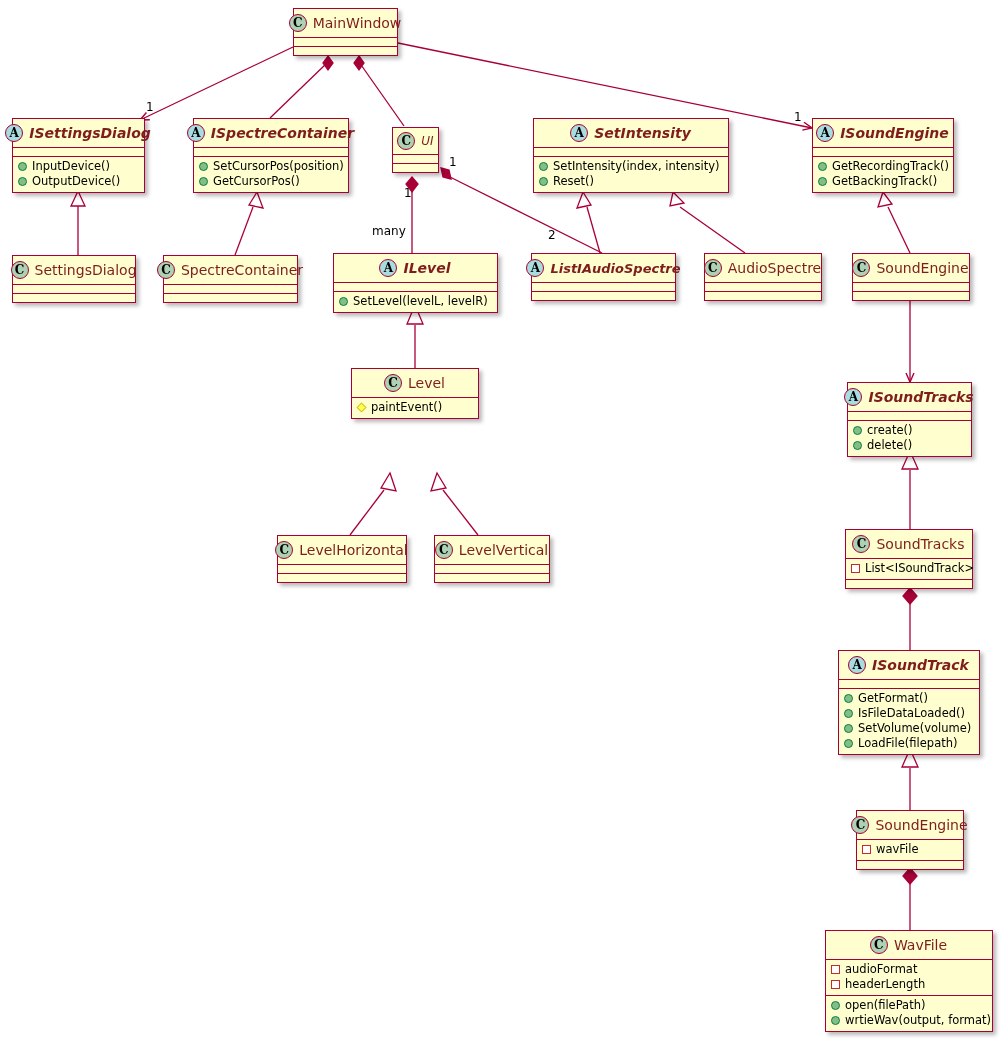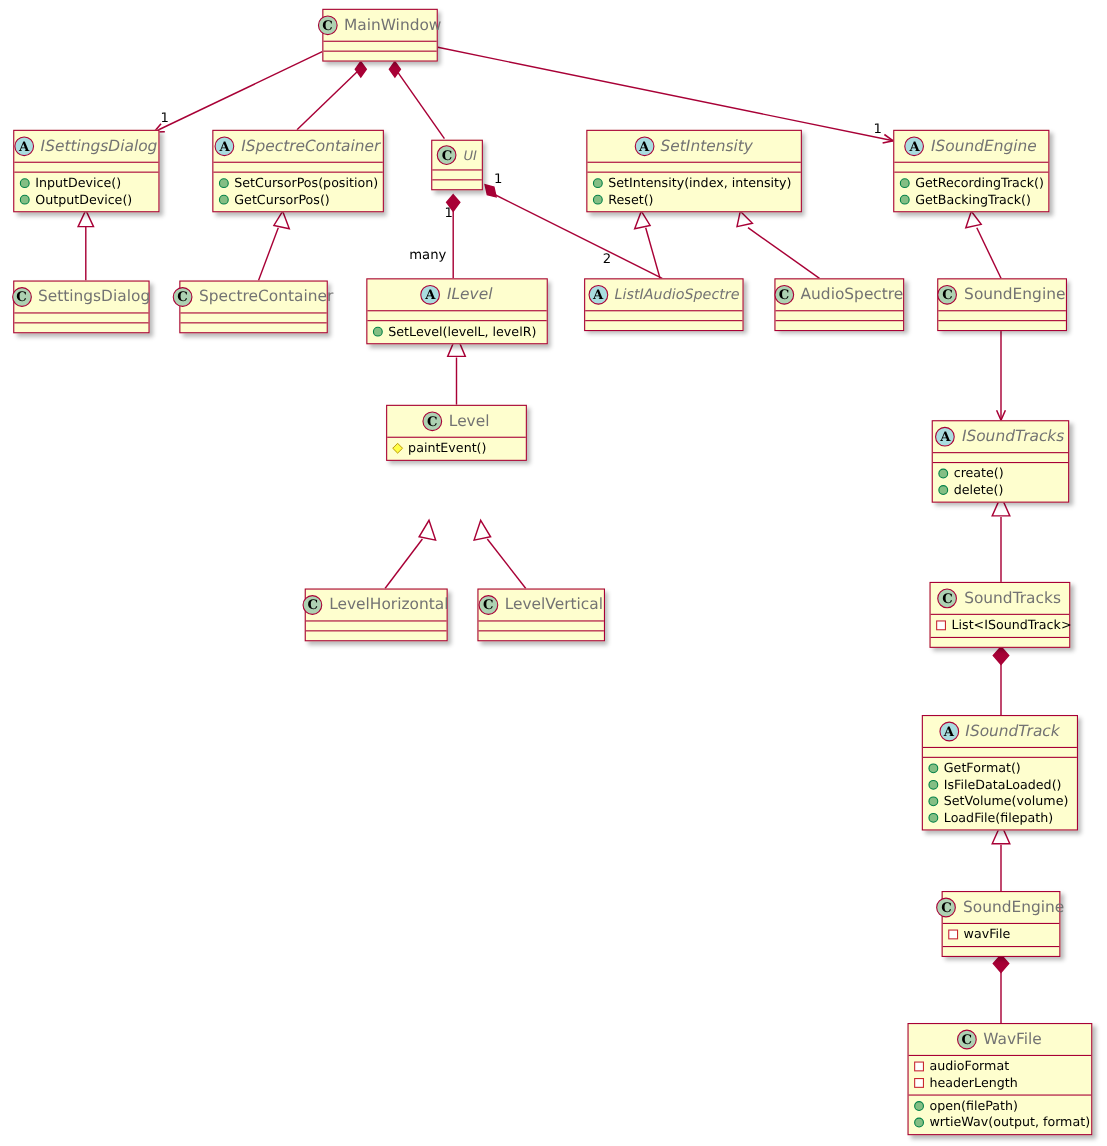--- a/index.html
+++ b/index.html
@@ -53,24 +53,24 @@
     font-weight: bold;
     font-size: 12px;
     line-height: 1;
     color: #000000;
     box-sizing: border-box;
   }
   .icon-class { background: #ADD1B2; }
   .icon-abstract { background: #A9DCDF; }
   .cls-name {
     font-size: 14px;
-    color: #737373;
+    color: #7f1d1d;
     white-space: nowrap;
   }
-  .cls-name.abstract { font-style: italic; }
+  .cls-name.abstract { font-style: italic; font-weight: bold; }
   .uml-compartment {
     border-bottom: 1px solid #A80036;
     padding: 2px 5px 3px 5px;
   }
   .uml-compartment.last { border-bottom: none; text-align: right; }
   .uml-compartment.empty { height: 8px; padding: 0; }
   .member {
     display: flex;
     align-items: center;
     gap: 5px;

